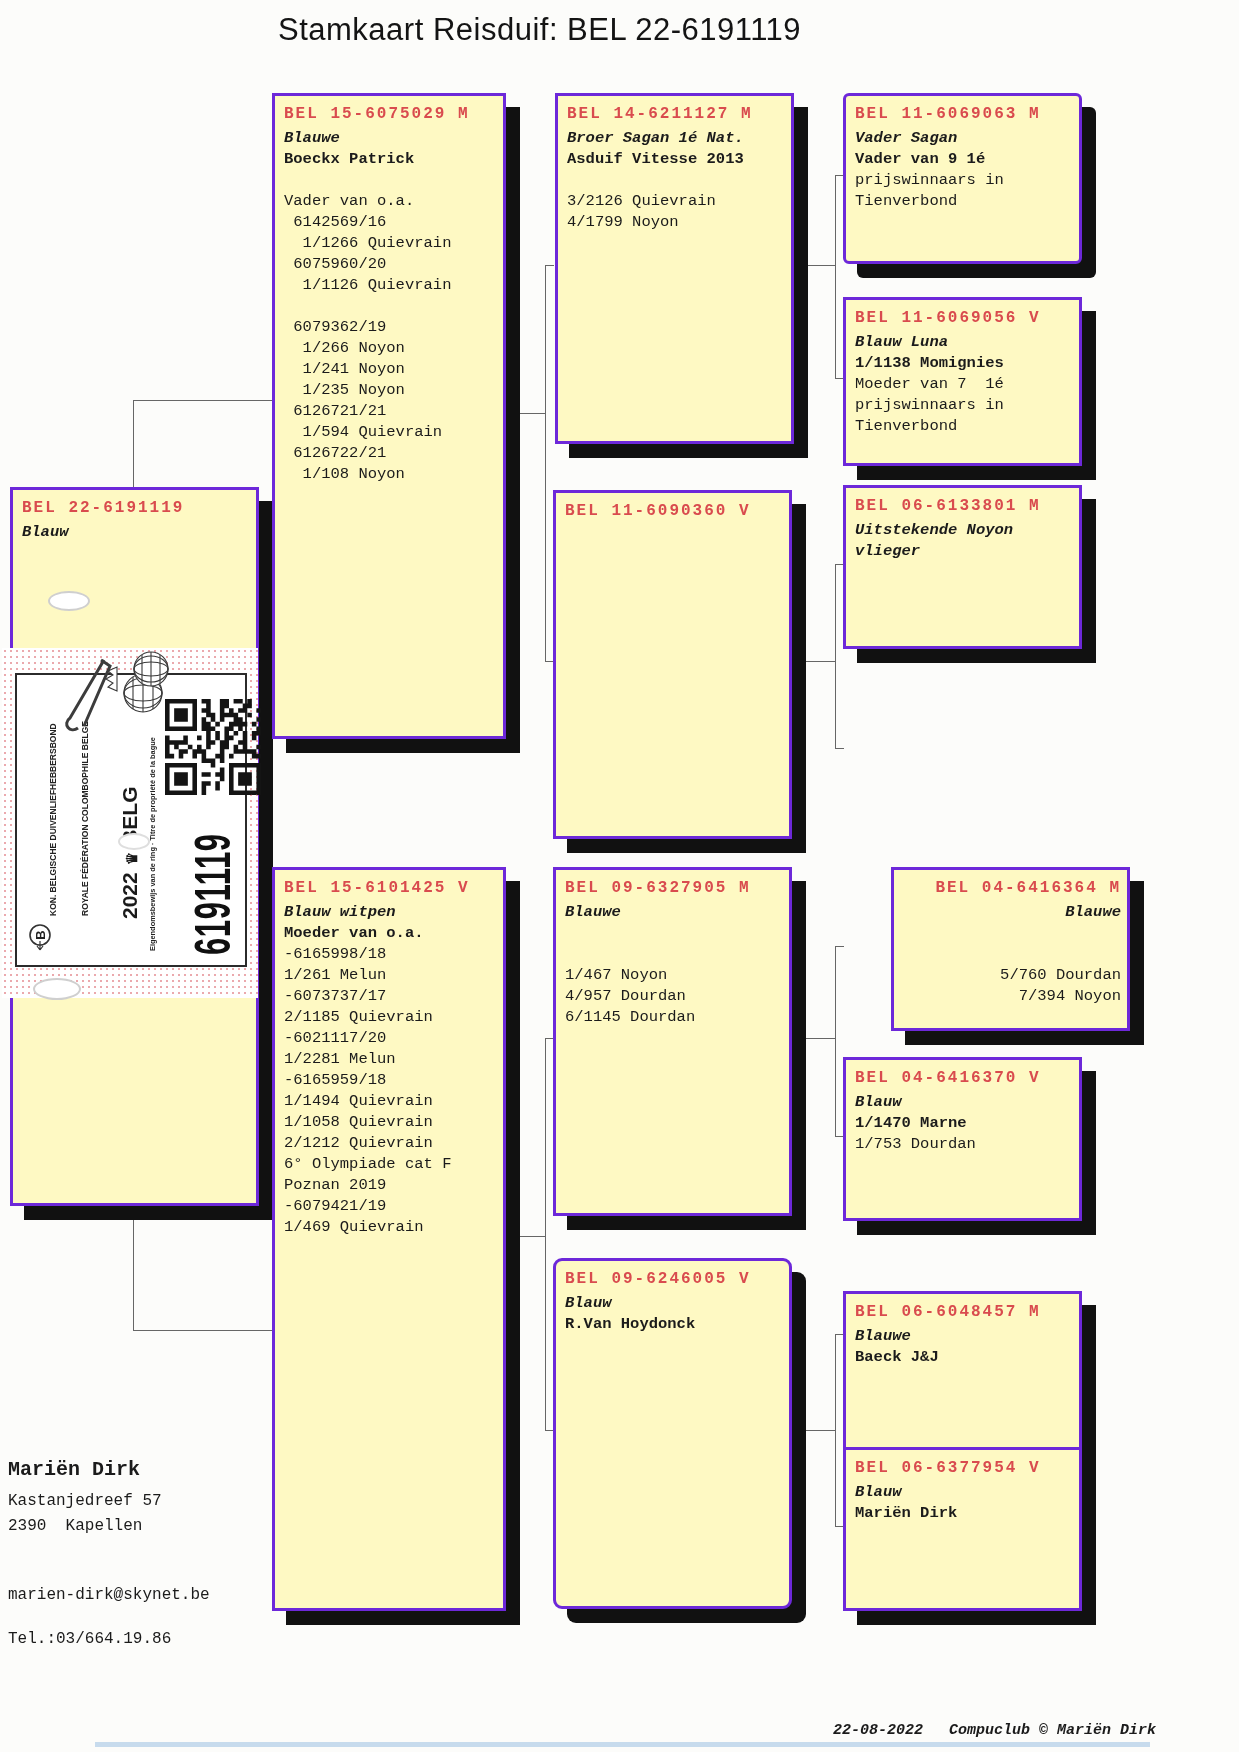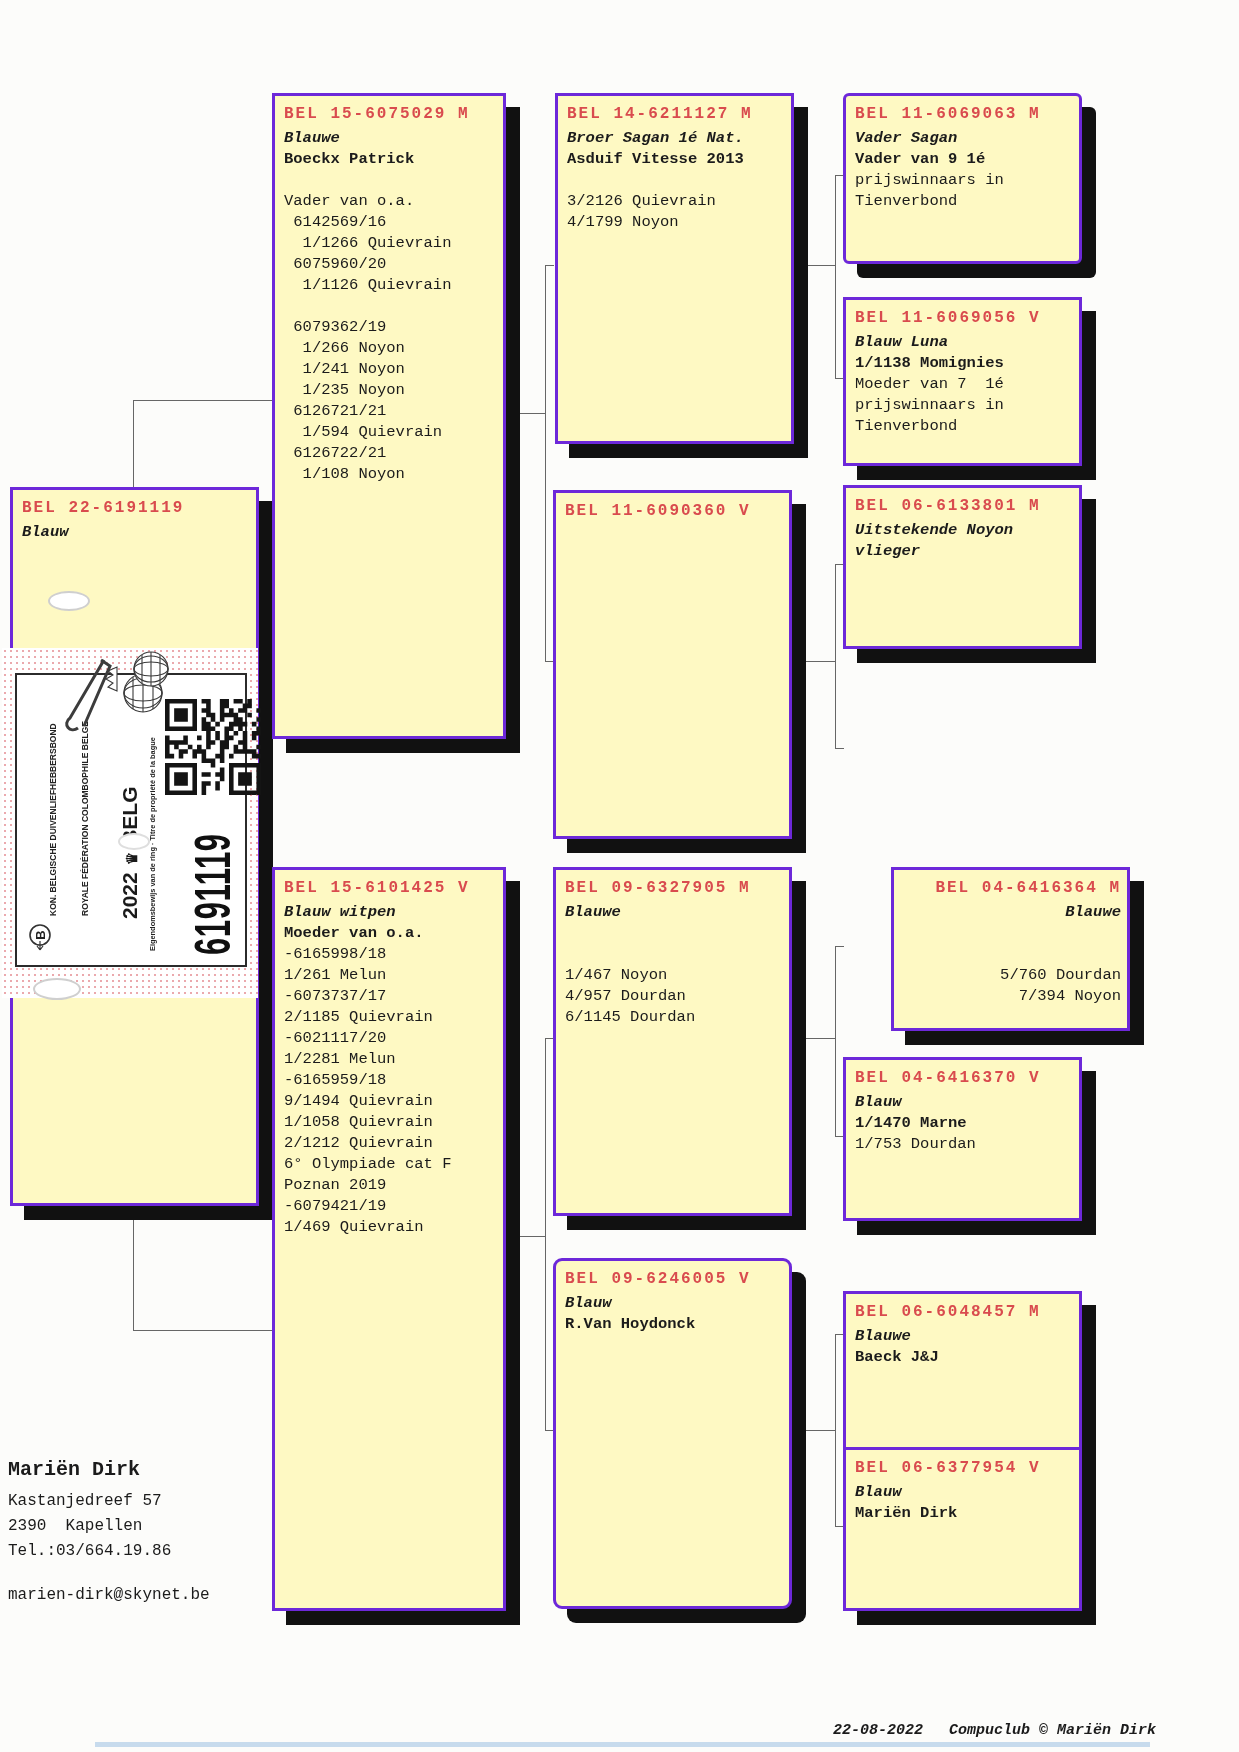--- a/index.html
+++ b/index.html
@@ -67,20 +67,21 @@
           font-style:italic;white-space:pre;z-index:5;}
   .footer .credit{margin-left:26px;}
   .scan-line{position:absolute;left:95px;top:1742px;width:1055px;height:5px;
              background:#b9d2ea;opacity:.8;z-index:5;}
 </style>
 </head>
 <body>
 
 <div class="page">
 
+  <div class="title">Stamkaart Reisduif: BEL 22-6191119</div>
 
   <div id="connector-layer">
       <div class="hline" style="left: 133px; top: 400px; width: 140px;"></div>
       <div class="hline" style="left: 133px; top: 1330px; width: 140px;"></div>
       <div class="hline" style="left: 501px; top: 413px; width: 45px;"></div>
       <div class="hline" style="left: 545px; top: 265px; width: 9px;"></div>
       <div class="hline" style="left: 545px; top: 661px; width: 9px;"></div>
       <div class="hline" style="left: 501px; top: 1236px; width: 45px;"></div>
       <div class="hline" style="left: 545px; top: 1038px; width: 9px;"></div>
       <div class="hline" style="left: 545px; top: 1430px; width: 9px;"></div>
@@ -139,21 +140,21 @@
     <div class="pbox-lines">
           <div class="line bi">Blauw witpen</div>
           <div class="line b">Moeder van o.a.</div>
           <div class="line">-6165998/18</div>
           <div class="line">1/261 Melun</div>
           <div class="line">-6073737/17</div>
           <div class="line">2/1185 Quievrain</div>
           <div class="line">-6021117/20</div>
           <div class="line">1/2281 Melun</div>
           <div class="line">-6165959/18</div>
-          <div class="line">9/1494 Quievrain</div>
+          <div class="line">1/1494 Quievrain</div>
           <div class="line">1/1058 Quievrain</div>
           <div class="line">2/1212 Quievrain</div>
           <div class="line">6° Olympiade cat F</div>
           <div class="line">Poznan 2019</div>
           <div class="line">-6079421/19</div>
           <div class="line">1/469 Quievrain</div>
         </div>
   </div>
       <div class="pbox slot-gp1">
     <div class="pbox-header">BEL 14-6211127 M</div>
@@ -299,20 +300,20 @@
   </div>
 
   <div class="hole" style="left:48px;top:591px;width:38px;height:16px;"></div>
   <div class="hole" style="left:33px;top:978px;width:44px;height:18px;"></div>
   <div class="hole" style="left:118px;top:833px;width:28px;height:13px;border-color:#dedede;"></div>
   <div class="scan-line"></div>
 
   <div class="owner-line owner-name" style="top:1458px;">Mariën Dirk</div>
   <div class="owner-line" style="top:1492px;">Kastanjedreef 57</div>
   <div class="owner-line" style="top:1517px;">2390  Kapellen</div>
-  <div class="owner-line" style="top:1542px;">Tel.:03/664.19.86</div>
+  <div class="owner-line" style="top:1630px;">Tel.:03/664.19.86</div>
   <div class="owner-line" style="top:1586px;">marien-dirk@skynet.be</div>
 
   <div class="footer">
     <span>22-08-2022</span><span class="credit">Compuclub © Mariën Dirk</span>
   </div>
 
 </div>
 
 </body></html>

